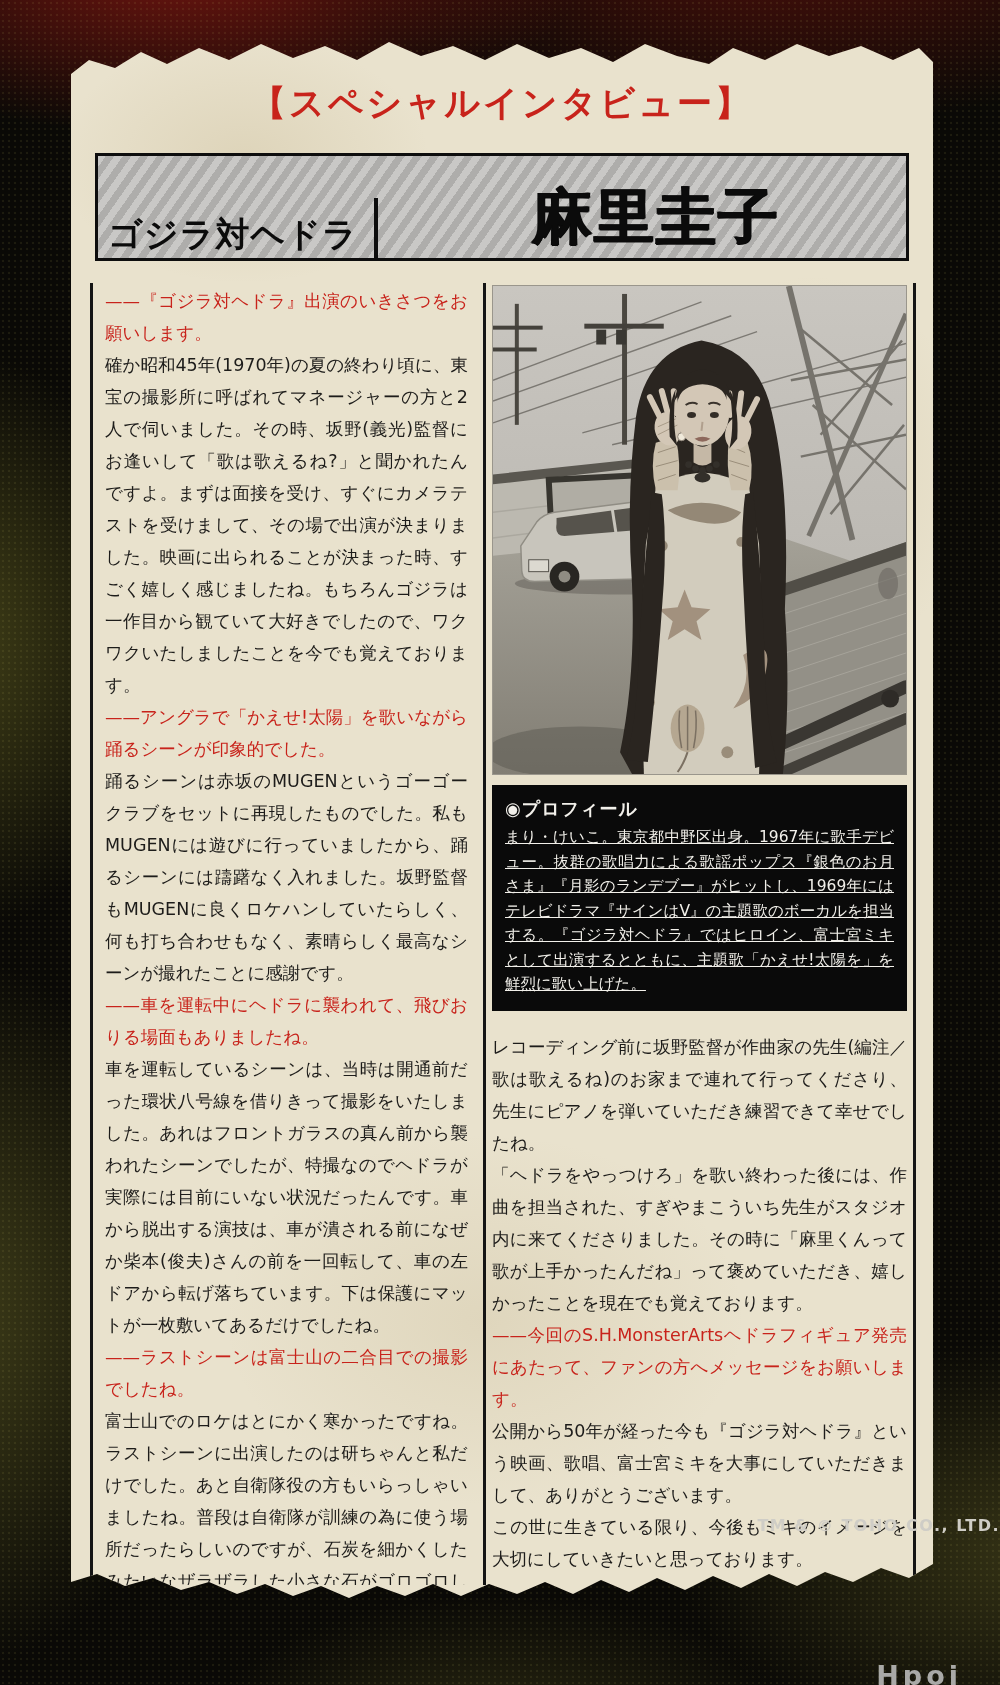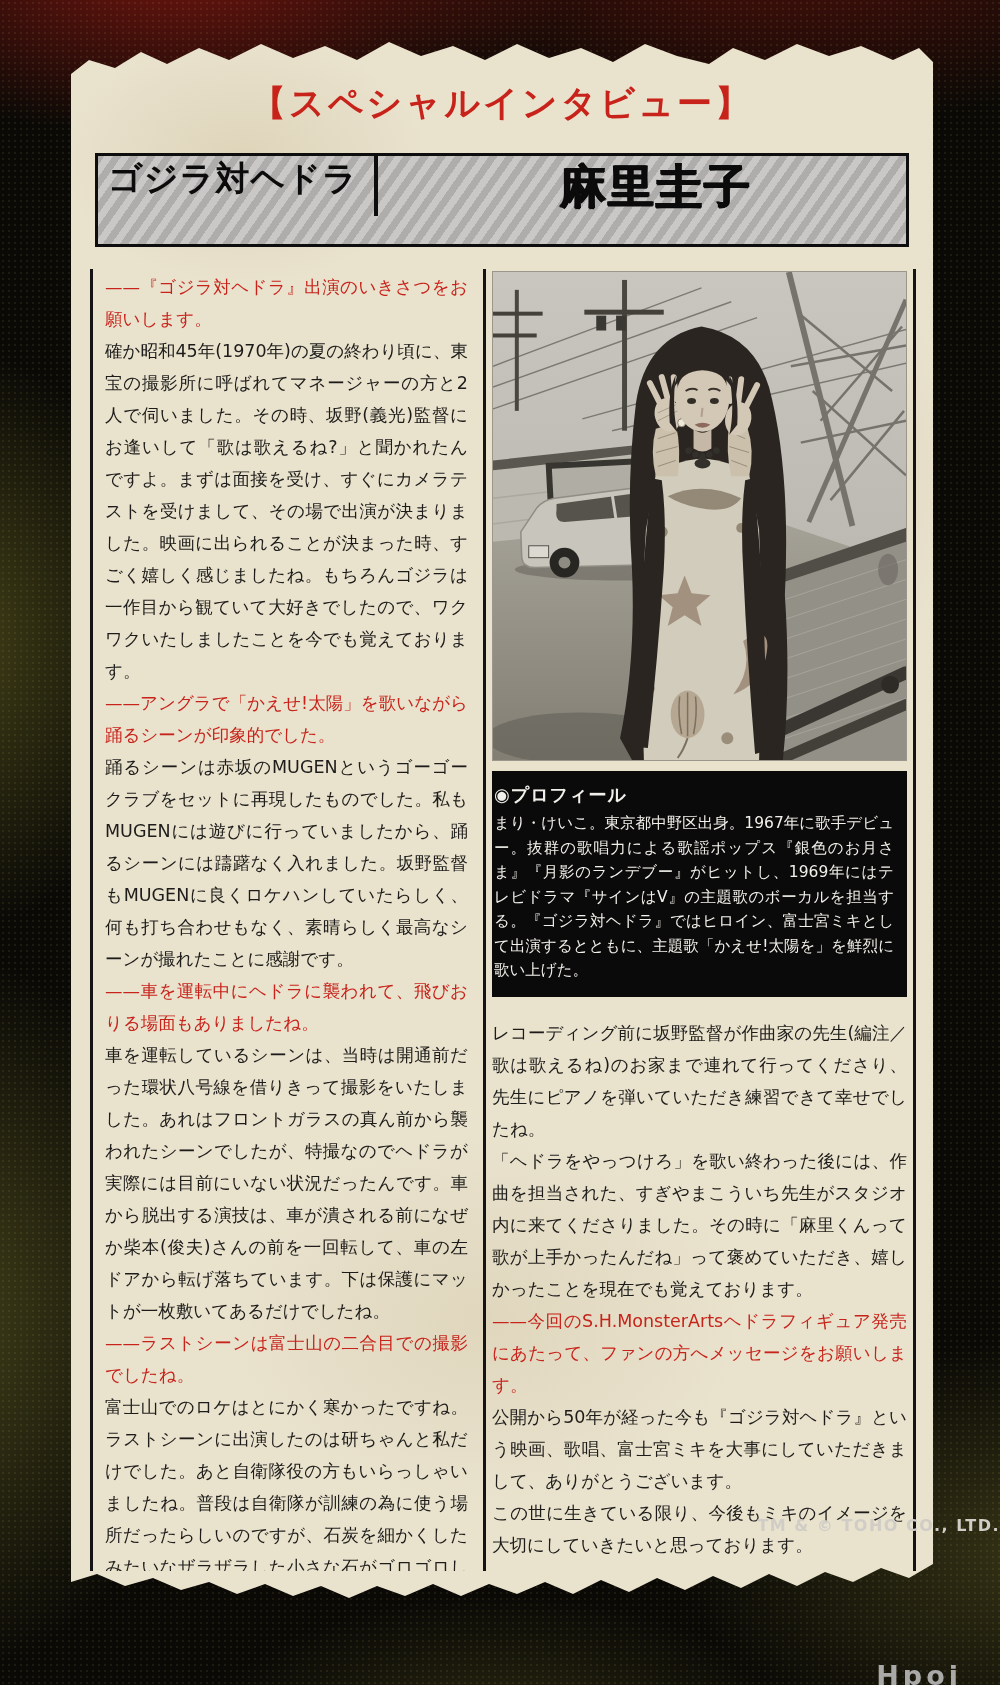--- a/index.html
+++ b/index.html
@@ -27,48 +27,48 @@
       radial-gradient(260px 320px at 86% 28%, rgba(170,150,100,.16), transparent 62%),
       radial-gradient(420px 300px at 48% 82%, rgba(172,152,104,.16), transparent 62%),
       #e9e2cd;
     clip-path:polygon(0px 40px,18px 26px,44px 34px,70px 18px,96px 30px,128px 14px,158px 26px,190px 10px,222px 24px,254px 12px,286px 26px,318px 8px,350px 22px,382px 12px,414px 26px,446px 10px,478px 24px,510px 14px,542px 28px,574px 10px,606px 22px,638px 30px,662px 14px,694px 26px,726px 10px,758px 22px,790px 12px,822px 26px,848px 14px,862px 28px,862px 1530px,838px 1544px,810px 1534px,782px 1548px,754px 1538px,726px 1552px,698px 1540px,670px 1554px,642px 1542px,614px 1556px,586px 1544px,558px 1558px,530px 1546px,502px 1560px,474px 1548px,446px 1560px,418px 1550px,390px 1562px,362px 1550px,334px 1562px,306px 1552px,278px 1564px,250px 1552px,222px 1562px,194px 1550px,166px 1560px,138px 1548px,110px 1556px,82px 1544px,54px 1552px,26px 1540px,0px 1548px);
   }
   .header-label{
     margin-top:46px;text-align:center;color:#c8231b;
     font-size:35px;font-weight:bold;letter-spacing:3px;
   }
   .banner{
-    margin:26px 24px 0 24px;height:94px;box-sizing:border-box;
+    margin:26px 24px 0 24px;height:108px;box-sizing:border-box;
     border:3px solid #0d0d0d;
     background:repeating-linear-gradient(-55deg,#c9c8c6 0 7px,#aeadab 7px 14px);
-    display:flex;align-items:flex-start;padding:0 10px;
+    display:flex;align-items:flex-end;padding:0 10px;
   }
   .banner-movie,.banner-role{
     color:#0b0b0b;font-size:34px;font-weight:900;letter-spacing:1px;white-space:nowrap;
   }
   .banner-divider{width:4px;height:60px;background:#0d0d0d;margin:0 16px;flex:none;}
   .banner-name{
-    color:#0b0b0b;font-size:46px;font-weight:900;letter-spacing:2px;white-space:nowrap;
+    color:#0b0b0b;font-size:60px;font-weight:900;letter-spacing:2px;white-space:nowrap;
     margin-left:22px;flex:1;text-align:center;
     text-shadow:1px 0 #0b0b0b,-1px 0 #0b0b0b,0 1px #0b0b0b;
   }
   .columns{display:flex;margin:22px 0 0 19px;height:1302px;}
   .col{box-sizing:border-box;overflow:hidden;}
   .col-left{width:393px;border-left:3px solid #141414;padding:2px 15px 0 12px;}
   .col-right{width:433px;border-left:3px solid #141414;border-right:3px solid #141414;padding:2px 6px 0 6px;}
   .para{margin:0;font-size:17.5px;line-height:32px;color:#1d1c1a;text-align:justify;}
   .para.q{color:#c8231b;}
   .photo-wrap{width:100%;height:490px;border:1px solid #9a968c;box-sizing:border-box;background:#b9b6b0;}
   .photo-wrap svg{display:block;width:100%;height:100%;}
   .profile{
     margin-top:10px;background:#0a0a0a;color:#f2f0ea;
-    padding:12px 13px 14px 2px;
+    padding:12px 13px 14px 13px;
   }
   .profile-title{font-size:18px;font-weight:bold;margin-bottom:4px;letter-spacing:1px;}
-  .profile-body{font-size:15.5px;line-height:24.5px;text-align:justify;}
+  .profile-body{font-size:15.5px;line-height:24.5px;text-align:justify;text-decoration:underline;}
   .col-right-text{margin-top:20px;}
   .footer{
     position:absolute;left:0;right:0;top:1516px;z-index:2;text-align:right;
     color:#cfcdc6;font-size:16px;font-weight:bold;letter-spacing:1.5px;
   }
   .watermark{
     position:absolute;right:38px;top:1660px;z-index:2;
     color:#a9a9a7;font-size:27px;font-weight:bold;letter-spacing:4px;
   }
 </style>

